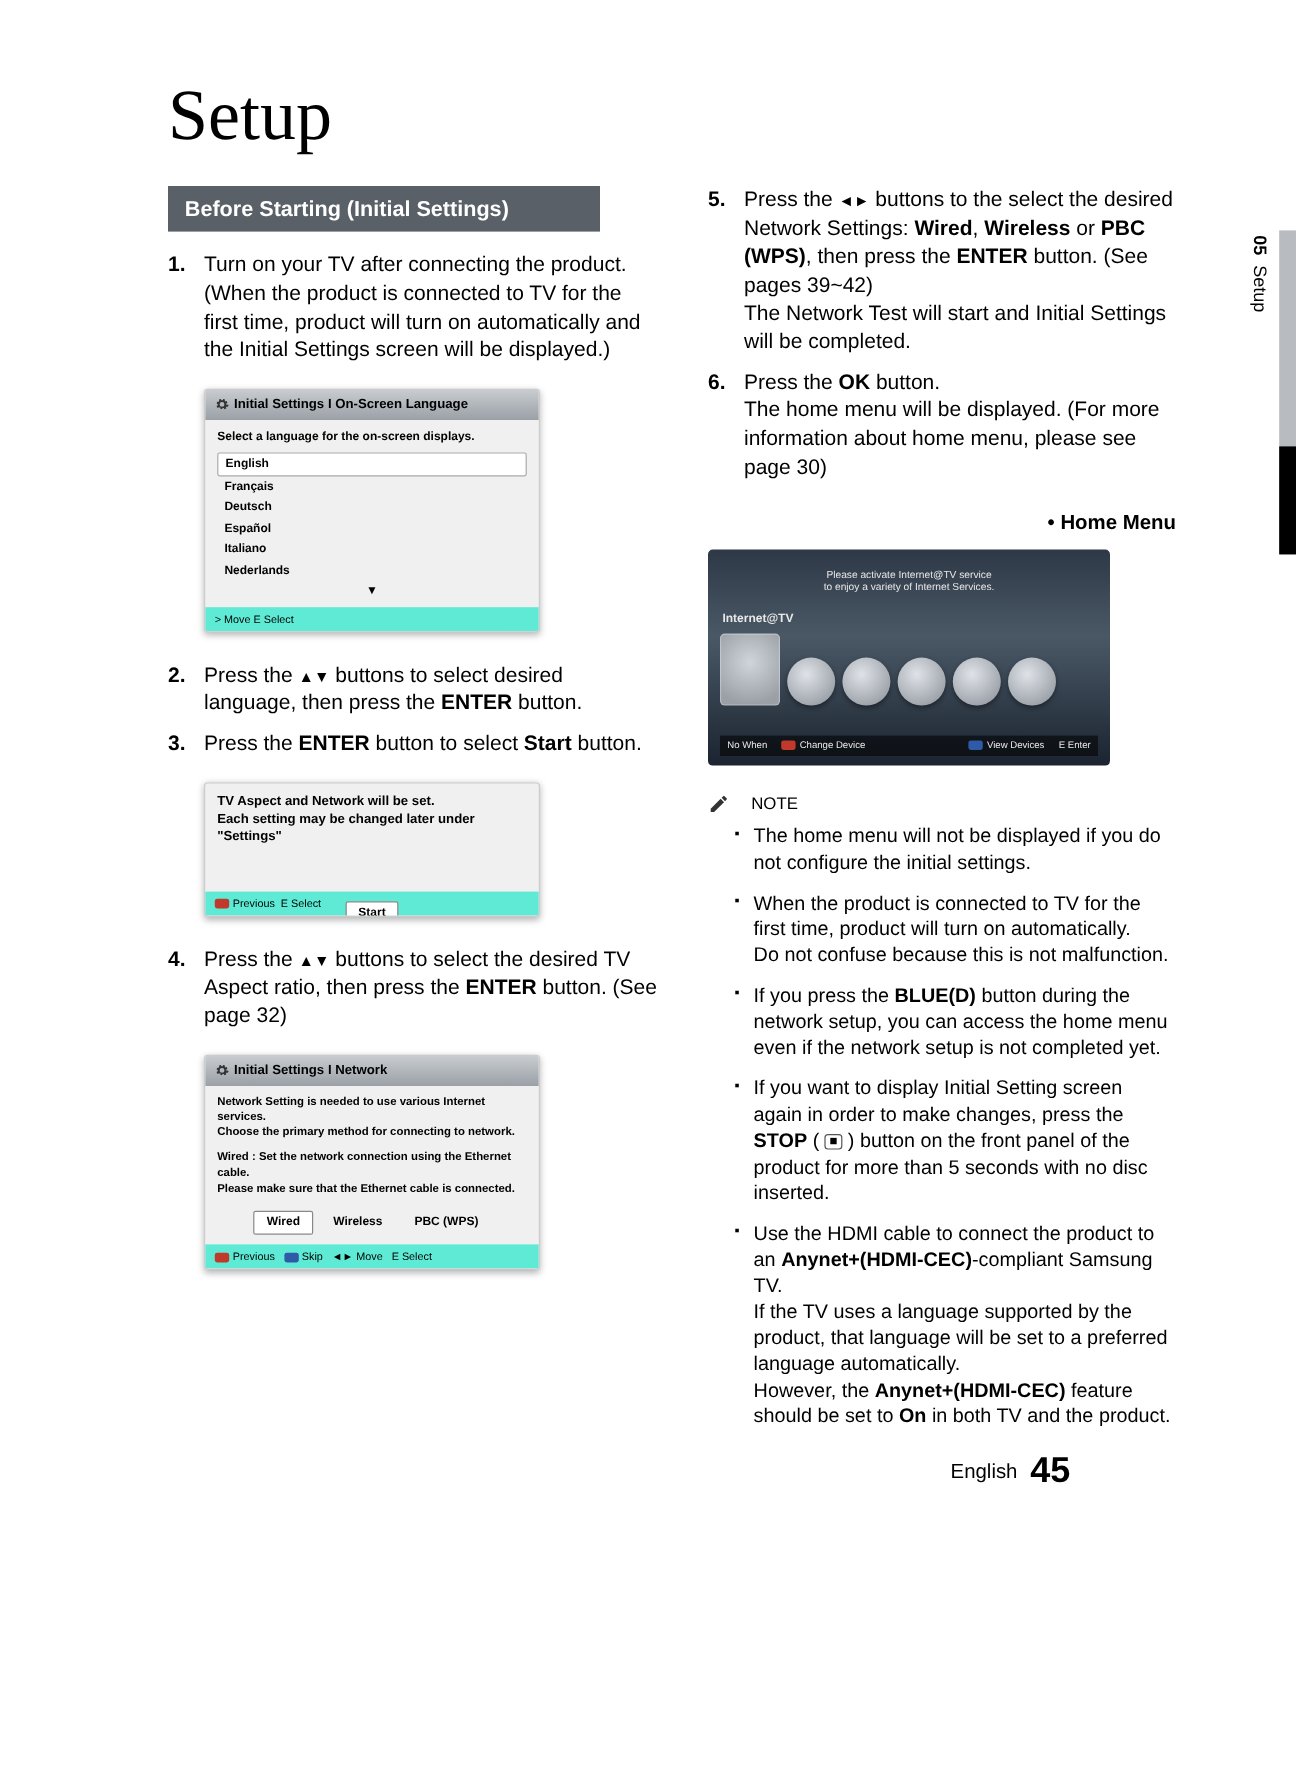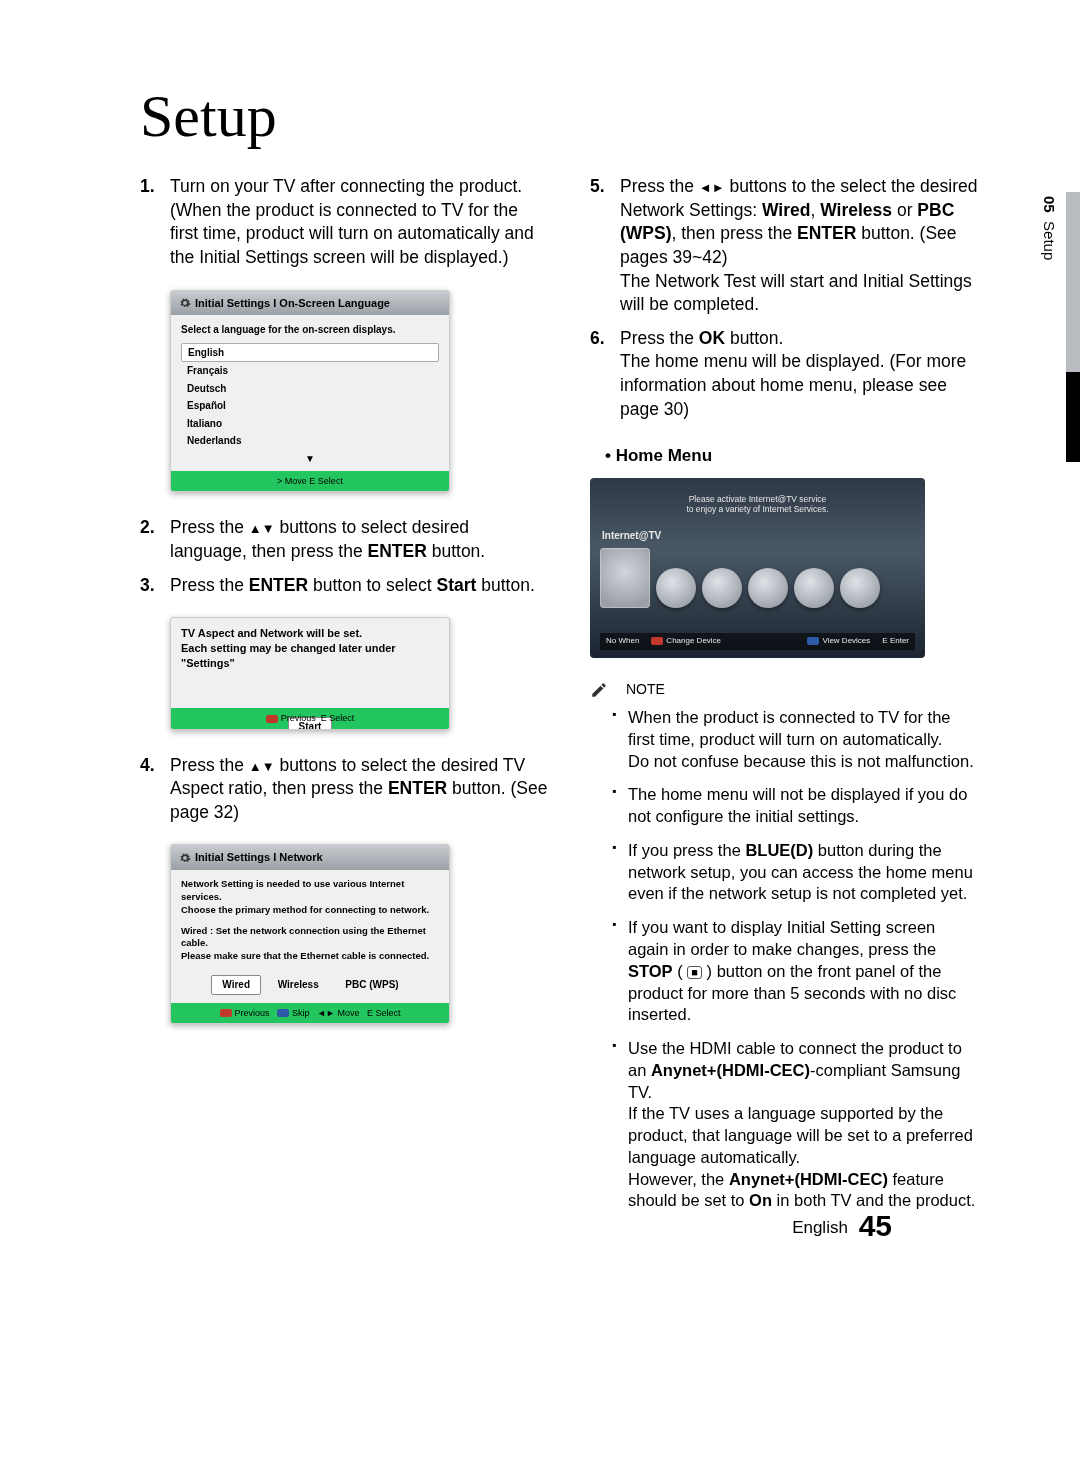--- a/index.html
+++ b/index.html
@@ -1,57 +1,57 @@
 <!DOCTYPE html>
 <html><head>
 <meta charset="utf-8">
 <style>
   * { box-sizing: border-box; margin: 0; padding: 0; }
   body { background: #fff; font-family: Arial, Helvetica, sans-serif; color: #000; width:1080px; height:1477px; position:relative; }
-  .page { position:relative; width:1080px; height:1303px; padding: 82px 100px 0 140px; }
+  .page { position:relative; width:1080px; height:1303px; padding: 62px 100px 0 140px; }
   .title { font-family: 'Times New Roman', serif; font-size: 60px; font-weight: 300; margin-bottom: 24px; }
   .columns { display:flex; gap:40px; }
   .col { flex:1; font-size:17.5px; line-height:1.35; }
   .col-left { width:410px; flex:0 0 410px; }
   .col-right { flex:1; }
   .ribbon { background:#5a6068; color:#fff; font-weight:bold; font-size:18px; padding:7px 14px; margin:0 0 16px 0; width:360px; }
   ol.main { list-style:none; padding-left:0; }
   ol.main > li { display:flex; margin-bottom:10px; }
   ol.main > li .num { font-weight:bold; width:30px; flex:0 0 30px; }
   ol.main > li .txt { flex:1; }
   .bold { font-weight:bold; }
   .dialog { border:1px solid #ccc; background:#f0f0f0; border-radius:3px; box-shadow:0 2px 6px rgba(0,0,0,0.3); margin:20px 0 24px 30px; width:280px; font-size:11px; overflow:hidden; }
   .dlg-hdr { background:linear-gradient(#c8ccd0,#9aa0a6); padding:5px 8px; font-weight:bold; font-size:11px; display:flex; align-items:center; gap:4px; }
   .dlg-body { padding:8px 10px 6px 10px;font-weight:bold; }
   .lang-caption { font-size:10px; margin-bottom:6px; }
   .lang-list { list-style:none; }
   .lang-list li { padding:2px 6px; font-size:10px; }
   .lang-list li.selected { background:#fff; border:1px solid #aaa; border-radius:2px; }
-  .dlg-foot { background:#22c55e; font-size:9px; padding:4px 8px; text-align:center; }
+  .dlg-foot { background:#5eead4; font-size:9px; padding:4px 8px; text-align:left; }
   .start-btn, .net-btn { display:inline-block; background:#fff; border:1px solid #888; border-radius:2px; padding:2px 10px; font-size:10px; margin:2px; }
   .dialog.initial .dlg-body { height:90px; }
   .dialog.network .dlg-body { font-size:9.5px; }
   .net-btns { text-align:center; margin-top:10px; }
   .arrow-down-indicator { display:block; text-align:center; font-size:10px; margin-top:2px; }
   .home-figure { background:linear-gradient(#2e3846 0%,#4a5866 40%,#1b2430 100%); width:335px; height:180px; border-radius:4px; margin:10px 0 22px 0; padding:10px; color:#e8e8e8; font-size:9px; position:relative; }
   .home-banner1 { text-align:center; font-size:8.5px; line-height:1.2; padding:6px 0 10px; }
   .home-internet { font-size:10px; font-weight:bold; margin:4px 0 2px 2px; }
   .home-row { display:flex; gap:6px; margin-top:6px; }
   .tile-big { width:50px; height:60px; background:radial-gradient(circle at 50% 40%, #cfd5db 0%, #9aa0a6 80%); border-radius:4px; box-shadow:inset 0 0 0 1px rgba(255,255,255,.3); }
   .tile-row { display:flex; gap:6px; align-items:flex-end; flex:1; padding-top:18px; }
   .tile { width:40px; height:40px; border-radius:50%; background:radial-gradient(circle at 40% 35%, #dfe3e8, #888e96); box-shadow:0 2px 4px rgba(0,0,0,.4); }
   .home-foot { position:absolute; left:10px; right:10px; bottom:8px; background:rgba(0,0,0,.55); padding:3px 6px; font-size:8px; display:flex; gap:12px; align-items:center; }
   .chip { display:inline-block; width:12px; height:8px; border-radius:2px; margin-right:3px; vertical-align:middle; }
   .chip.red { background:#c0392b; }
   .chip.blue { background:#2e5aa8; }
   .note-hdr { font-size:14px; font-weight:normal; margin-bottom:8px; display:flex; align-items:center; gap:18px; }
   ul.notes { list-style:none; padding-left:22px; font-size:16.5px; }
   ul.notes > li { position:relative; margin-bottom:12px; padding-left:16px; line-height:1.32; }
   ul.notes > li::before { content:"▪"; position:absolute; left:0; top:0; font-size:12px; }
-  .sub-hdr { font-weight:bold; margin:24px 0 6px 15px; font-size:17px; }
+  .sub-hdr { font-weight:bold; margin:24px 0 6px 15px; font-size:17px;text-align:right; }
   .stop-icon { display:inline-block; border:1px solid #555; border-radius:3px; padding:0 3px; font-size:11px; line-height:1; vertical-align:middle; }
   .side-tab { position:absolute; right:0; top:192px; height:270px; width:24px; }
   .side-gray { position:absolute; top:0; bottom:0; right:0; width:14px; background:#b8bcc0; }
   .side-black { position:absolute; top:180px; height:90px; right:0; width:14px; background:#000; }
   .side-text { position:absolute; right:22px; top:4px; writing-mode:vertical-rl; font-size:15px; }
   .side-text .bold { font-weight:bold; }
   .footer { position:absolute; right:188px; bottom:60px; font-size:17px; }
   .footer .pg { font-size:30px; font-weight:bold; margin-left:6px; vertical-align:-3px; }
   svg.gear { width:12px; height:12px; }
   svg.pencil { width:18px; height:18px; }
@@ -59,20 +59,21 @@
 </style>
 </head>
 <body>
 
 <div class="page">
   <div class="title">Setup</div>
 
   <div class="columns">
 
     <div class="col col-left">
+      <div class="ribbon">Before Starting (Initial Settings)</div>
       <ol class="main">
         <li>
             <span class="num">1.</span>
             <span class="txt">Turn on your TV after connecting the product. (When the product is connected to TV for the first time, product will turn on automatically and the Initial Settings screen will be displayed.)</span>
           </li>
       </ol>
 
       <div class="dialog">
         <div class="dlg-hdr">
           <svg class="gear" viewBox="0 0 24 24">
@@ -192,22 +193,22 @@
         </div>
       </div>
 
       <div class="note-hdr">
         <svg class="pencil" viewBox="0 0 24 24">
             <path fill="#333" d="M3 17.25V21h3.75L17.81 9.94l-3.75-3.75L3 17.25zM20.71 7.04a1 1 0 000-1.41l-2.34-2.34a1 1 0 00-1.41 0l-1.83 1.83 3.75 3.75 1.83-1.83z"></path>
           </svg>
         <span>NOTE</span>
       </div>
       <ul class="notes">
+        <li>The home menu will not be displayed if you do not configure the initial settings.</li>
         <li>When the product is connected to TV for the first time, product will turn on automatically.<br>Do not confuse because this is not malfunction.</li>
-        <li>The home menu will not be displayed if you do not configure the initial settings.</li>
         <li>If you press the <b>BLUE(D)</b> button during the network setup, you can access the home menu even if the network setup is not completed yet.</li>
         <li>If you want to display Initial Setting screen again in order to make changes, press the <b>STOP</b> ( <span class="stop-icon">■</span> ) button on the front panel of the product for more than 5 seconds with no disc inserted.</li>
         <li>Use the HDMI cable to connect the product to an <b>Anynet+(HDMI-CEC)</b>-compliant Samsung TV.<br>If the TV uses a language supported by the product, that language will be set to a preferred language automatically.<br>However, the <b>Anynet+(HDMI-CEC)</b> feature should be set to <b>On</b> in both TV and the product.</li>
       </ul>
     </div>
   </div>
 
   <div class="side-tab">
     <div class="side-gray"></div>
     <div class="side-black"></div>

